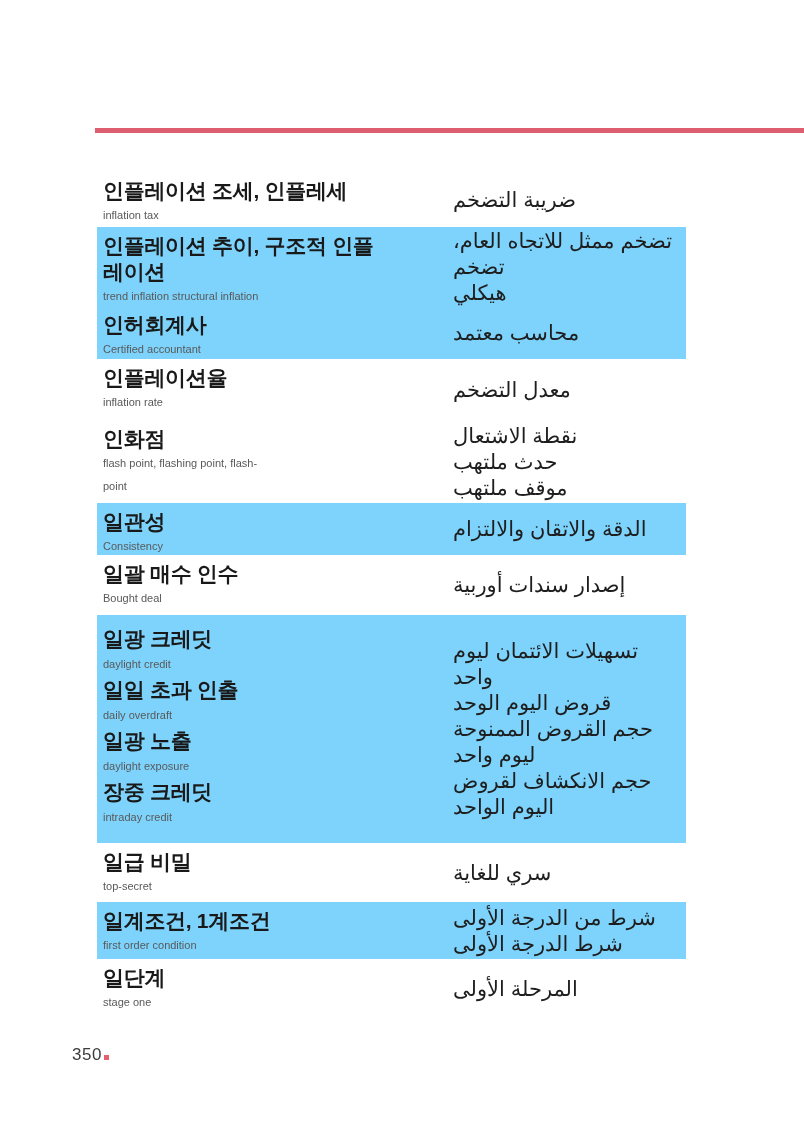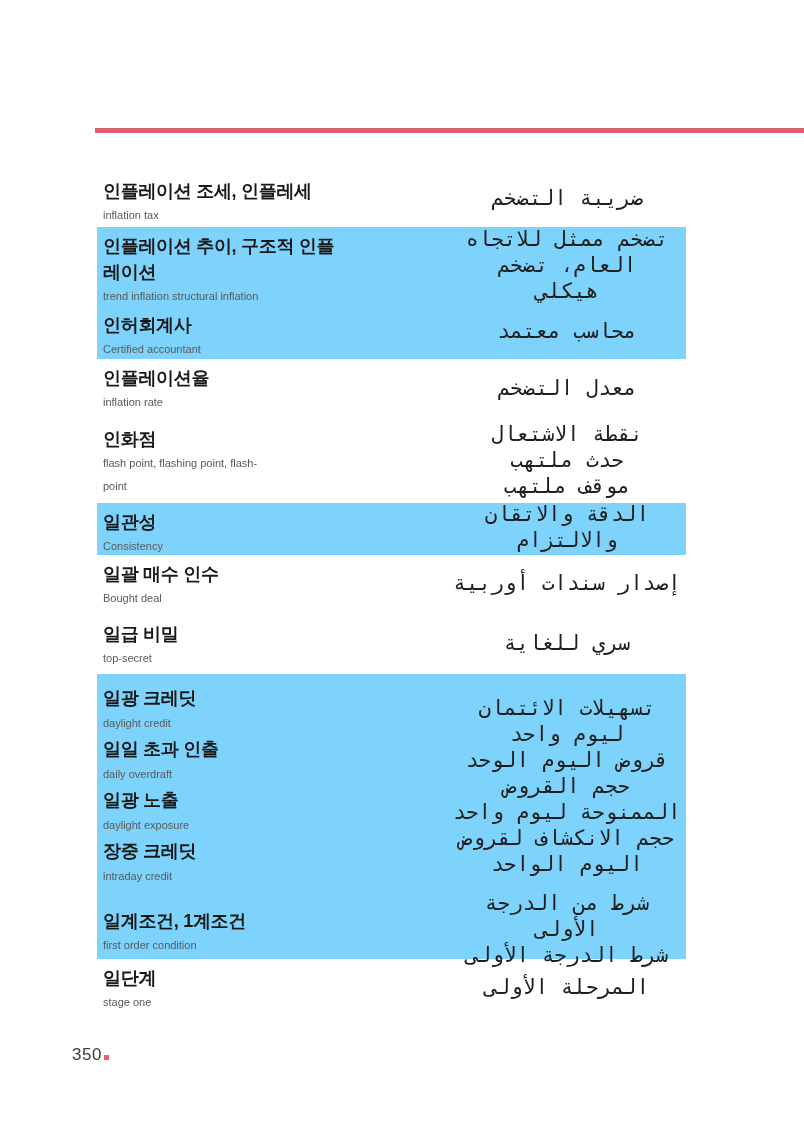--- a/index.html
+++ b/index.html
@@ -48,44 +48,44 @@
   .r9  { height: 59px; }
   .r10 { height: 57px; }
   .r11 { height: 59px; }
   .left {
     padding-top: 6px;
     width: 350px;
     flex: 0 0 auto;
   }
   .r8 .left { padding-top: 11px; }
   .ko {
-    font-size: 18px;
+    font-size: 21px;
     font-weight: 700;
     color: #191919;
     line-height: 26px;
     white-space: pre-line;
     letter-spacing: -0.3px;
   }
   .en {
     font-size: 11px;
     font-weight: 400;
     color: #595959;
     line-height: 23px;
     white-space: pre-line;
   }
   .r8 .en { line-height: 25px; }
   .ar {
     align-self: center;
     direction: rtl;
-    text-align: center;
+    text-align: left;
     font-size: 21px;
     color: #1e1e1e;
     line-height: 26px;
     white-space: pre-line;
-    font-family: Liberation Mono, monospace;
+    font-family: Liberation Sans, sans-serif;
     flex: 1 1 auto;
   }
   #page-number {
     position: absolute;
     left: 72px;
     top: 1045px;
     font-size: 17px;
     color: #3c3c3c;
     letter-spacing: 0.5px;
   }
@@ -158,47 +158,47 @@
       </div>
       <div class="ar">الدقة والاتقان والالتزام</div>
     </div>
 
     <div class="row r7">
       <div class="left">
         <div class="ko">일괄 매수 인수</div>
         <div class="en">Bought deal</div>
       </div>
       <div class="ar">إصدار سندات أوربية</div>
-    </div>
-
-    <div class="row r9">
-      <div class="left">
-        <div class="ko">일급 비밀</div>
-        <div class="en">top-secret</div>
-      </div>
-      <div class="ar">سري للغاية</div>
     </div>
 
     <div class="row r8 gray">
       <div class="left">
         <div class="ko">일광 크레딧</div>
         <div class="en">daylight credit</div>
         <div class="ko">일일 초과 인출</div>
         <div class="en">daily overdraft</div>
         <div class="ko">일광 노출</div>
         <div class="en">daylight exposure</div>
         <div class="ko">장중 크레딧</div>
         <div class="en">intraday credit</div>
       </div>
       <div class="ar">تسهيلات الائتمان ليوم واحد
 قروض اليوم الوحد
 حجم القروض الممنوحة ليوم واحد
 حجم الانكشاف لقروض اليوم الواحد</div>
     </div>
 
+    <div class="row r9">
+      <div class="left">
+        <div class="ko">일급 비밀</div>
+        <div class="en">top-secret</div>
+      </div>
+      <div class="ar">سري للغاية</div>
+    </div>
+
     <div class="row r10 gray">
       <div class="left">
         <div class="ko">일계조건, 1계조건</div>
         <div class="en">first order condition</div>
       </div>
       <div class="ar">شرط من الدرجة الأولى
 شرط الدرجة الأولى</div>
     </div>
 
     <div class="row r11">

